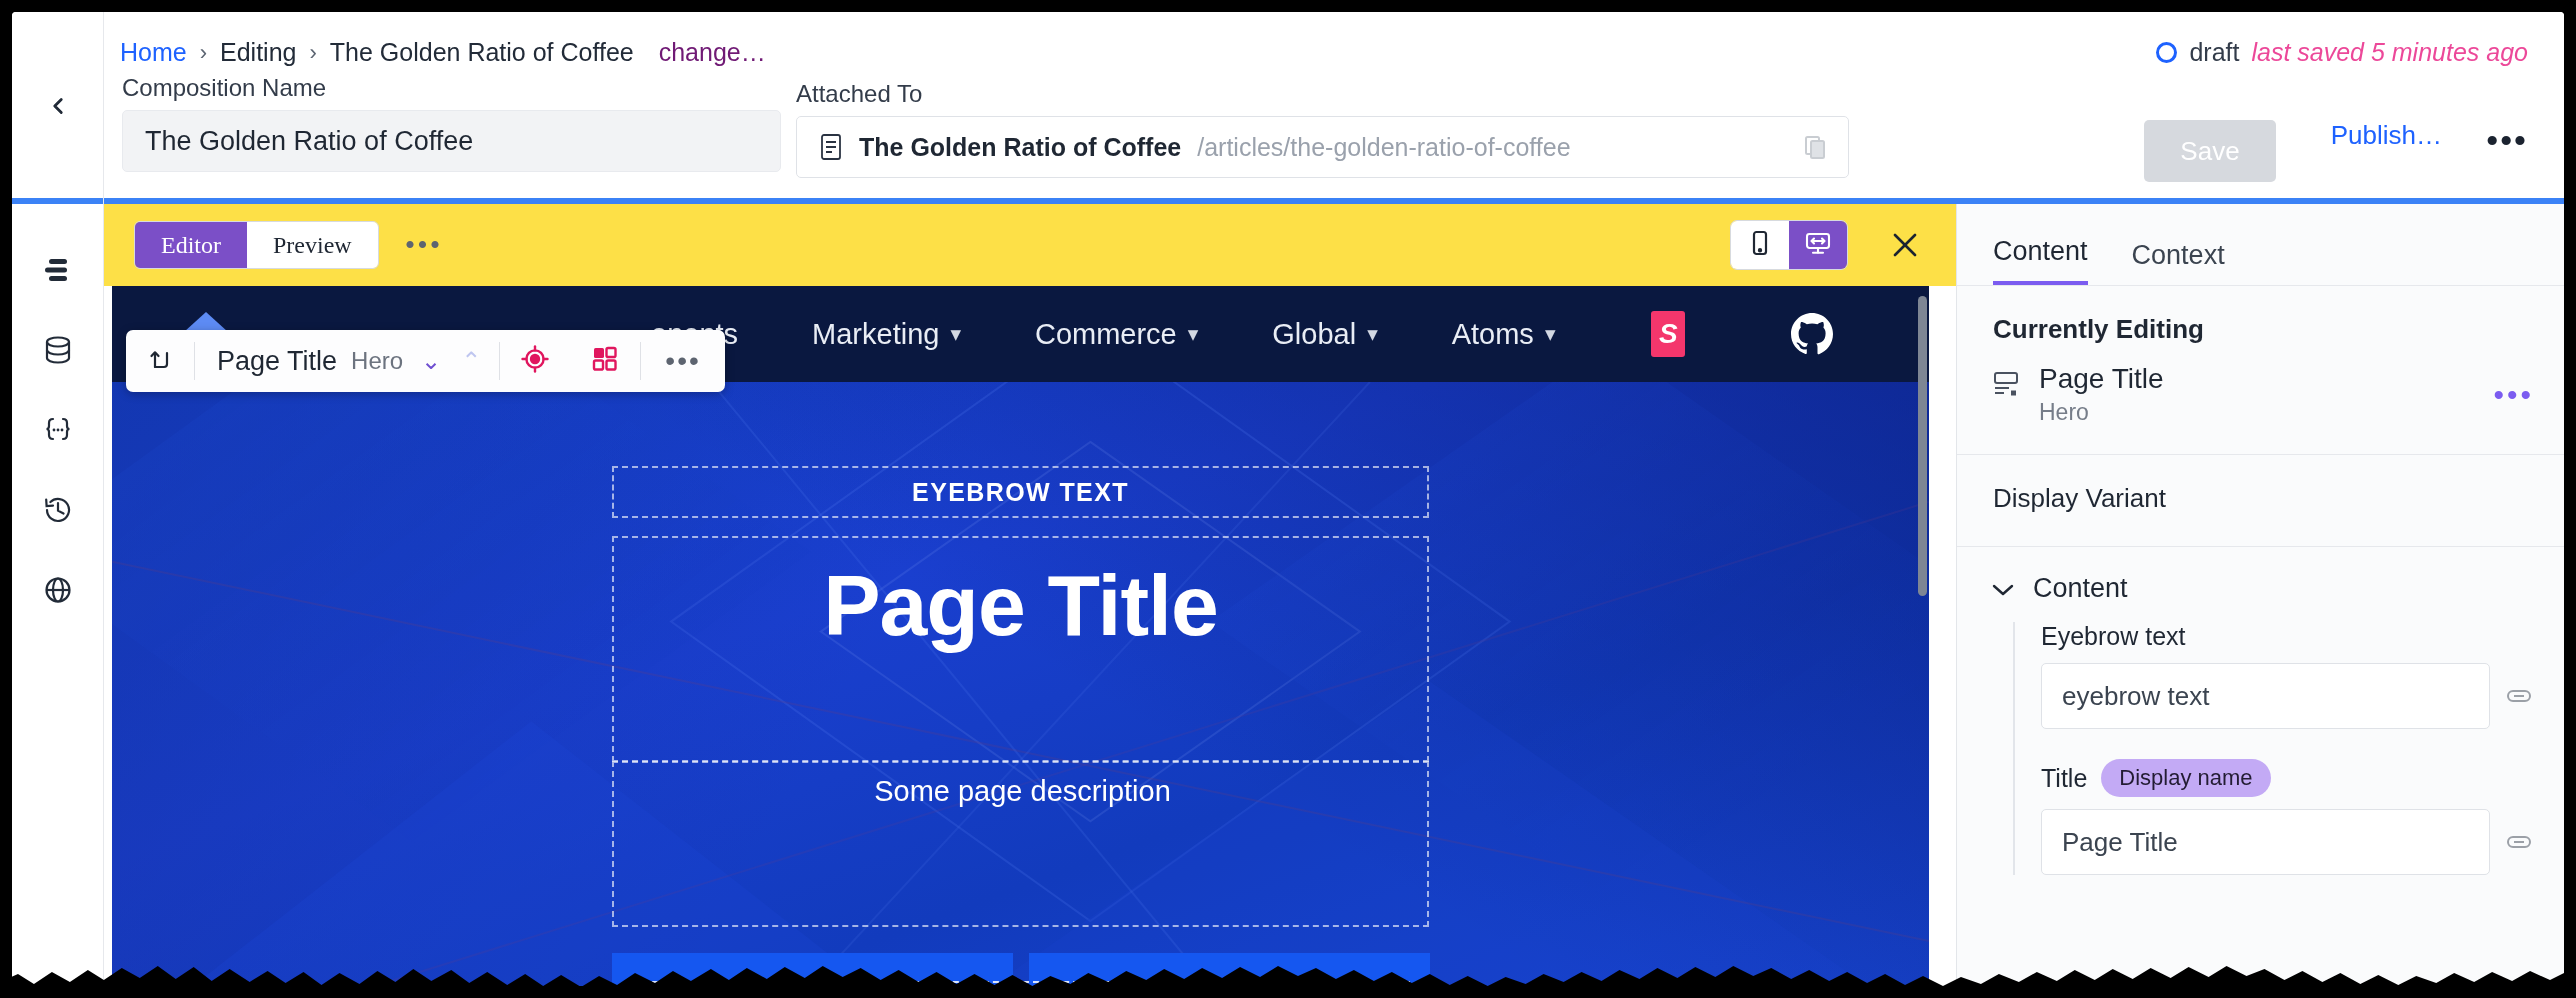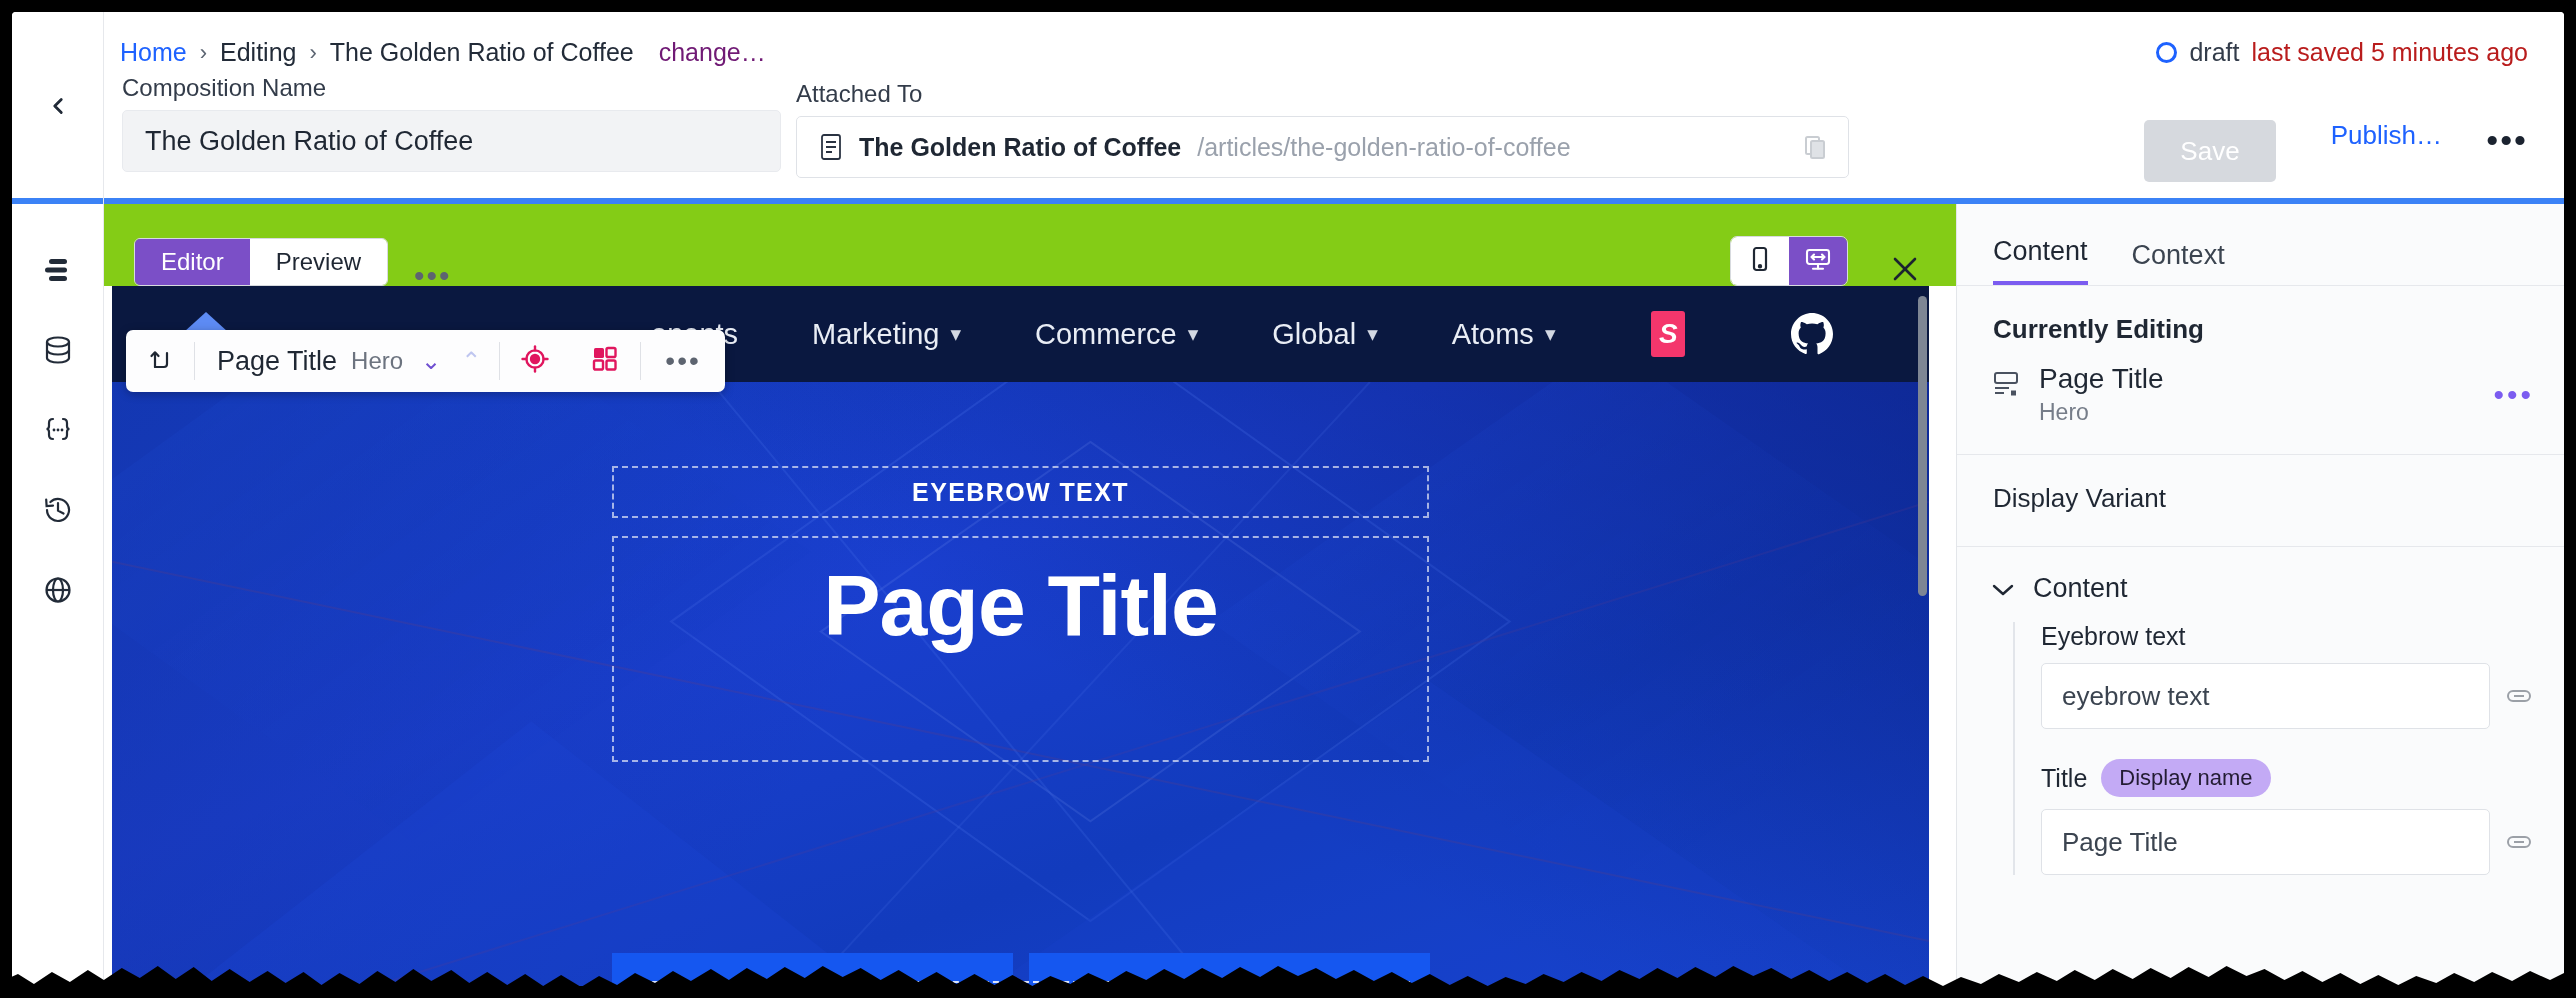--- a/index.html
+++ b/index.html
@@ -47,21 +47,21 @@
   .status-area {
     position: absolute; right: 36px; top: 26px;
     display: flex; align-items: center; gap: 12px;
     font-size: 25px;
   }
   .status-ring {
     width: 21px; height: 21px; border-radius: 50%;
     border: 3.5px solid #1e62ff; display: inline-block;
   }
   .status-text { color: #333c4a; }
-  .saved-text { color: #b91c1c; }
+  .saved-text { color: #ec4899; font-style: italic; }
 
   .field-label {
     font-size: 24px; color: #333c4a; margin-bottom: 8px;
   }
   .comp-name-wrap { position: absolute; left: 110px; top: 62px; width: 659px; }
   .comp-name-input {
     width: 659px; height: 62px;
     background: #f2f3f5; border: 1px solid #e8eaee; border-radius: 5px;
     font-size: 27px; color: #1f2733;
     padding: 0 22px; font-family: inherit;
@@ -110,22 +110,22 @@
     width: 92px; height: 80px;
     display: flex; align-items: center; justify-content: center;
     cursor: pointer;
   }
   .rail-item svg { width: 34px; height: 34px; }
 
   
   .editor-toolbar {
     position: absolute; left: 92px; top: 192px;
     width: 1852px; height: 82px;
-    background: #84cc16;
-    display: flex; align-items: flex-end;
+    background: #fde047;
+    display: flex; align-items: center; font-family: Liberation Serif, serif;
   }
   .seg {
     margin-left: 30px;
     display: flex; border: 1px solid #d7dade; border-radius: 6px; overflow: hidden;
     height: 48px;
   }
   .seg-btn {
     padding: 0 26px; height: 46px; display: flex; align-items: center;
     font-size: 24px; background: #fff; color: #1f2733; cursor: pointer;
     border: none; font-family: inherit;
@@ -541,20 +541,23 @@
 
       <div class="hero-inner">
         <div class="hero-eyebrow-box dashed">
           <span class="hero-eyebrow">EYEBROW TEXT</span>
         </div>
         <div class="hero-title-box dashed">
           <span class="hero-title">Page Title</span>
         </div>
       </div>
 
+      <div class="hero-desc-box">
+        <div class="hero-desc">Some page description</div>
+      </div>
 
       <div class="hero-btns">
         <div class="hero-btn">
           <div class="btn-dash"></div>
           <div class="hero-btn-label">EYEBROW CTA 1</div>
         </div>
         <div class="hero-btn">
           <div class="btn-dash"></div>
           <div class="hero-btn-label">EYEBROW CTA 2</div>
         </div>

